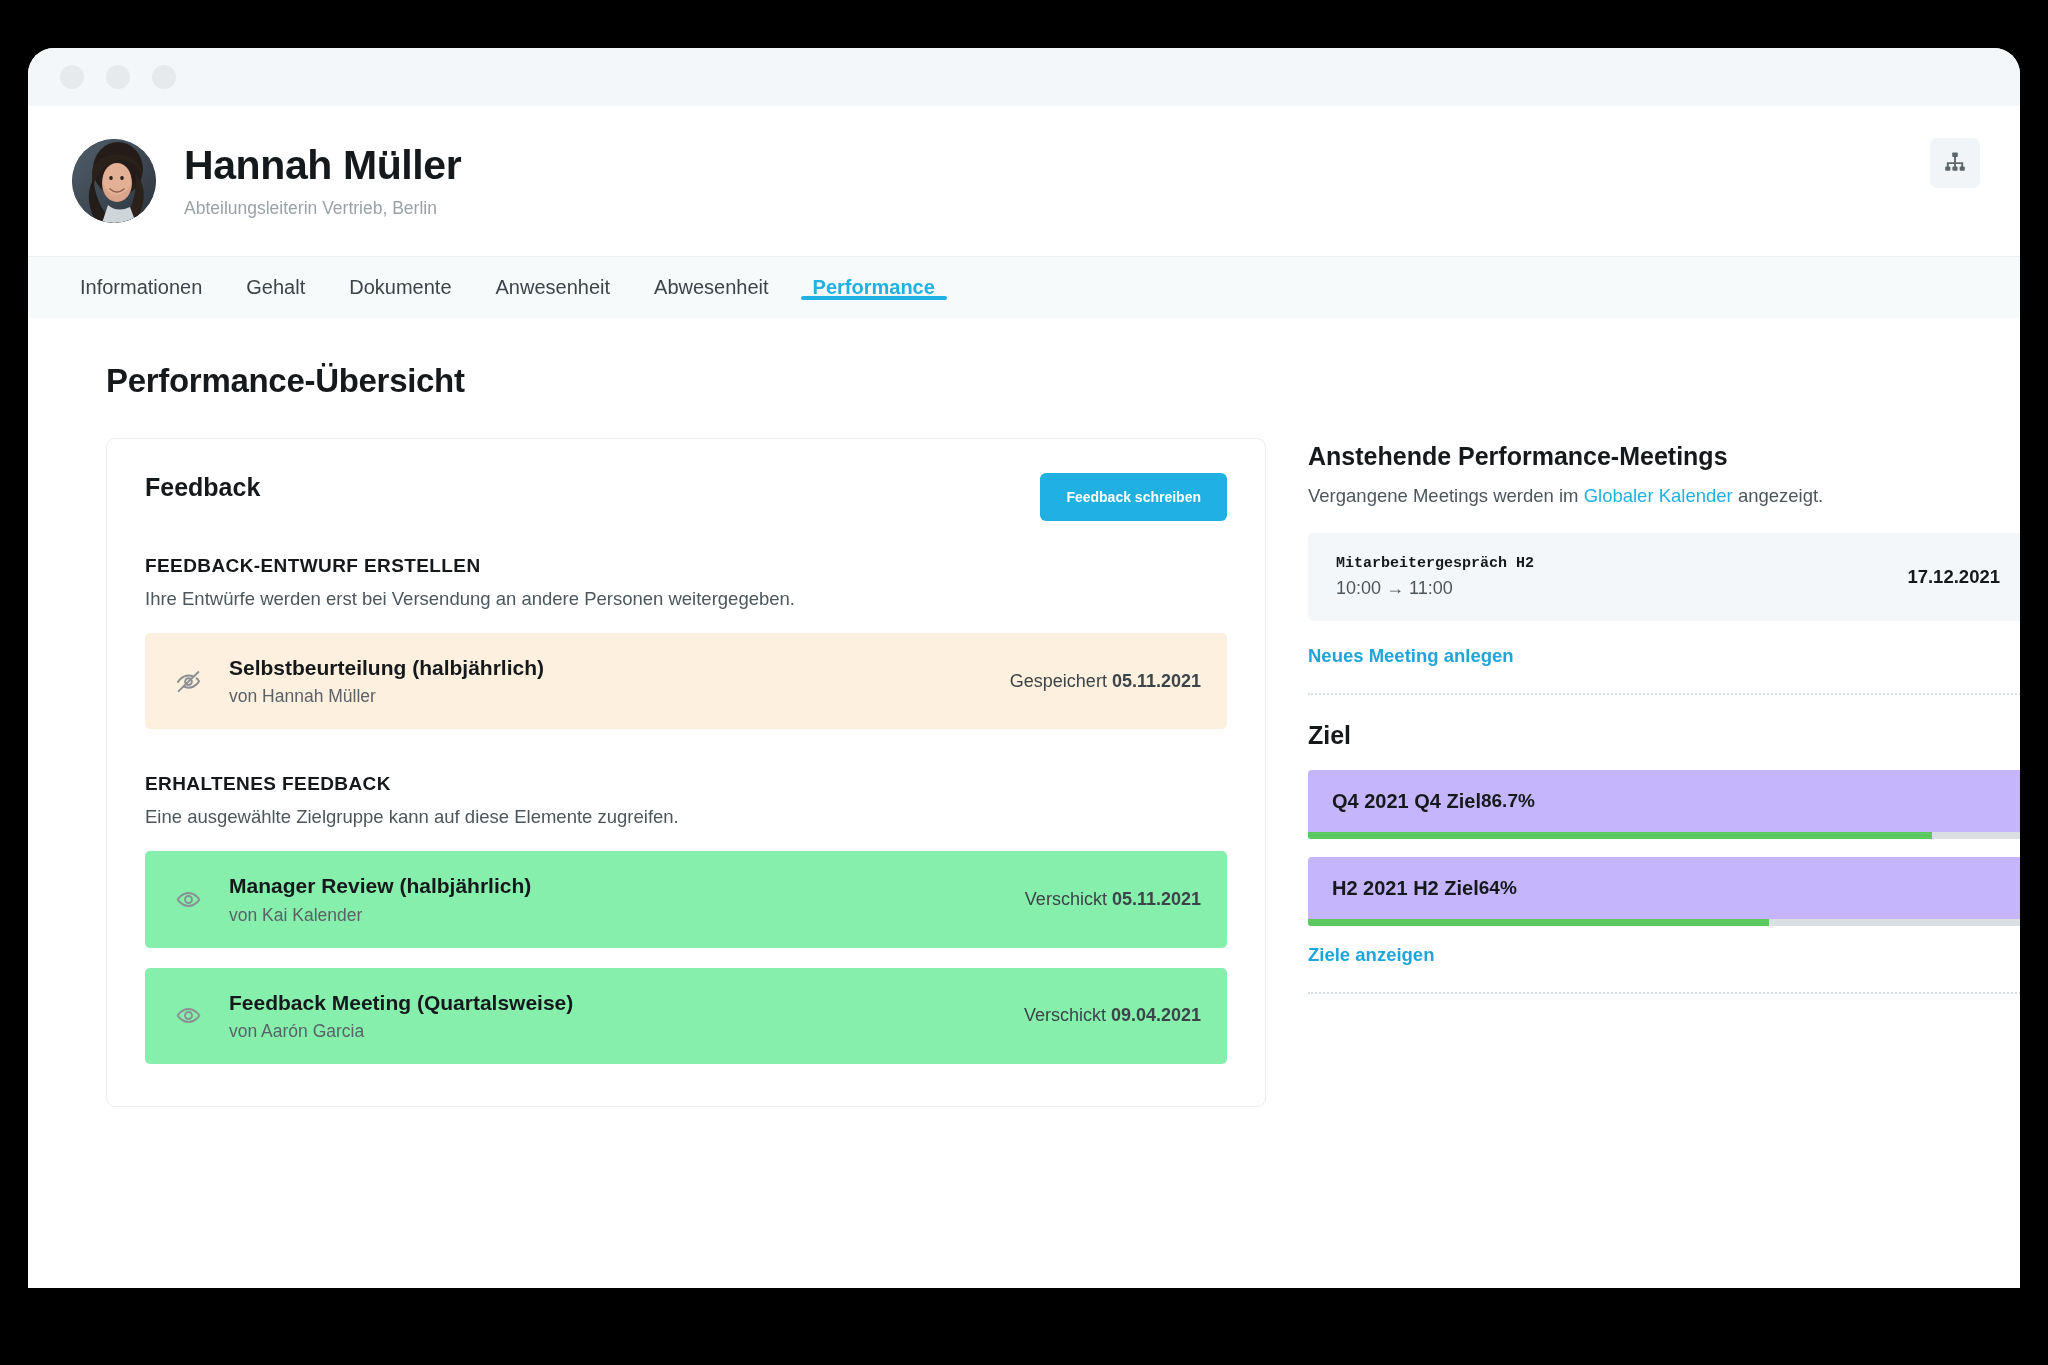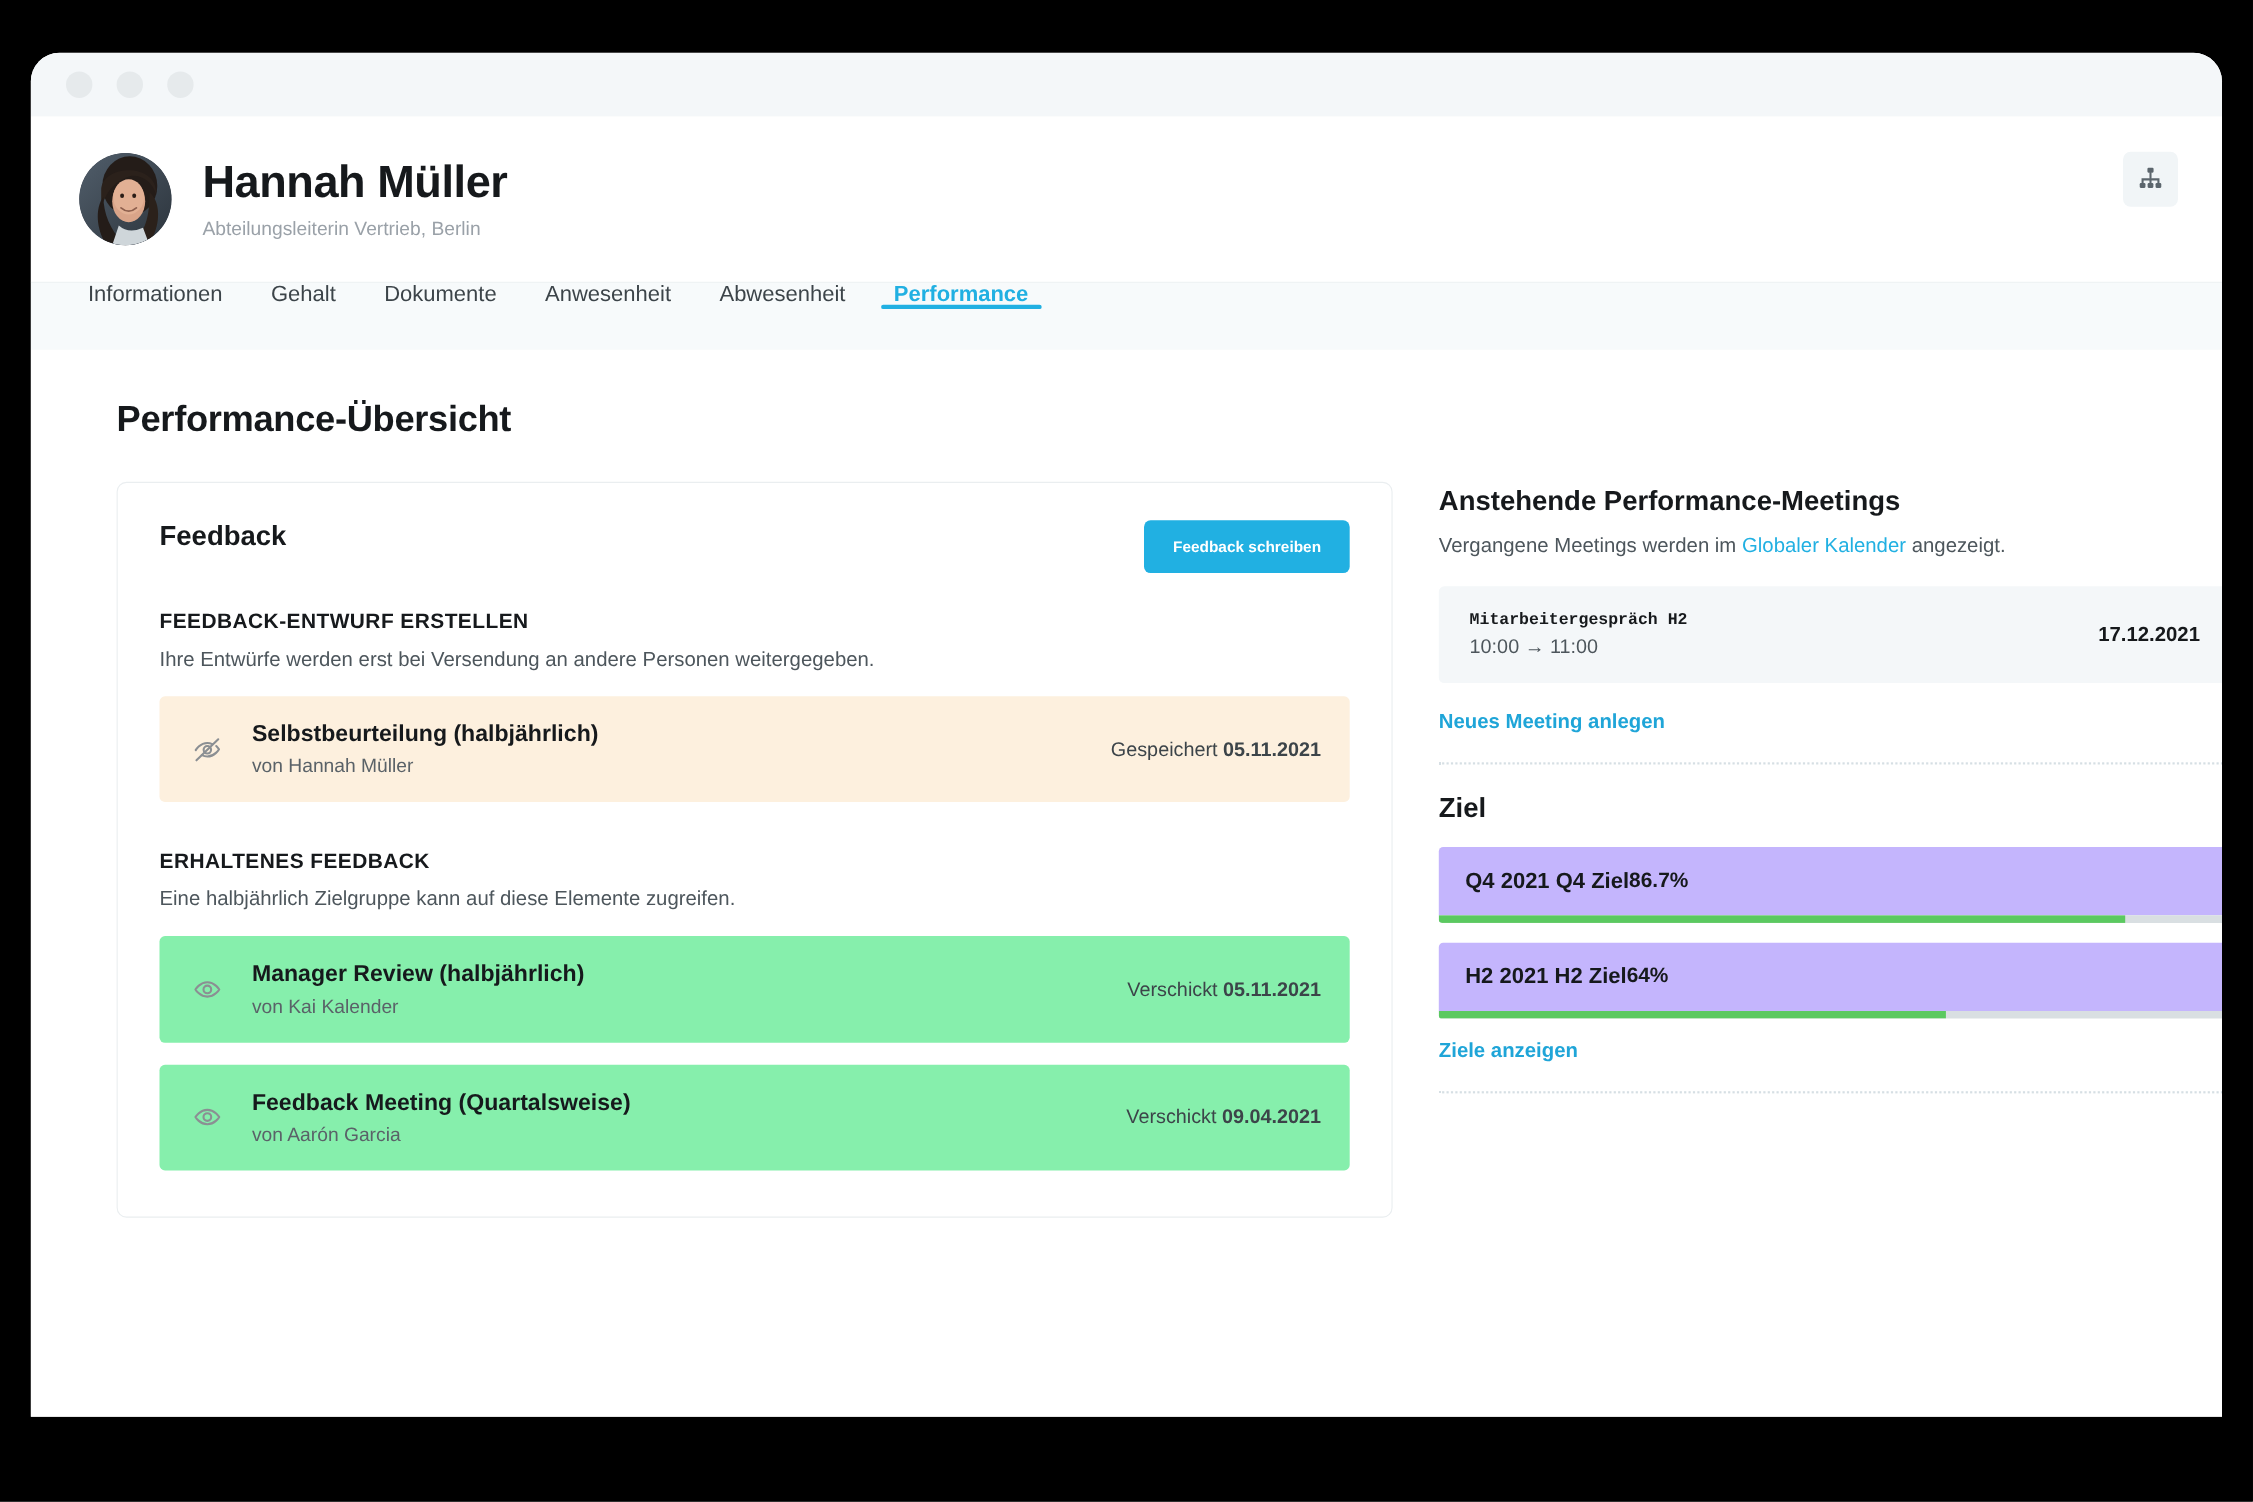--- a/index.html
+++ b/index.html
@@ -89,21 +89,21 @@
     border: none;
     cursor: pointer;
   }
 
   
   .tabbar {
     height: 62px;
     background: #f7fafb;
     border-top: 1px solid #eceff1;
     display: flex;
-    align-items: flex-start;
+    align-items: center;
     padding: 0 52px;
     gap: 0px;
   }
   .tab {
     display: flex;
     align-items: center;
     font-size: 20px;
     color: #3c4449;
     padding: 0 22px;
     position: relative;
@@ -417,21 +417,21 @@
             </div>
             <div class="row-meta">
               <span>Gespeichert </span>
               <b>05.11.2021</b>
             </div>
           </div>
 
           <div class="spacer-lg"></div>
 
           <div class="section-label">ERHALTENES FEEDBACK</div>
-          <div class="section-desc">Eine halbjährlich Zielgruppe kann auf diese Elemente zugreifen.</div>
+          <div class="section-desc">Eine ausgewählte Zielgruppe kann auf diese Elemente zugreifen.</div>
 
           <div class="item-row received">
             <span class="row-icon">
               <svg width="27" height="27" viewBox="0 0 24 24" fill="none" stroke="#8b8f93" stroke-width="1.7" stroke-linecap="round" stroke-linejoin="round" aria-hidden="true">
                 <path d="M2.4 12S5.8 6.2 12 6.2 21.6 12 21.6 12 18.2 17.8 12 17.8 2.4 12 2.4 12Z"></path>
                 <circle cx="12" cy="12" r="3.1"></circle>
               </svg>
             </span>
             <div class="row-main">
               <div class="row-title">Manager Review (halbjährlich)</div>

